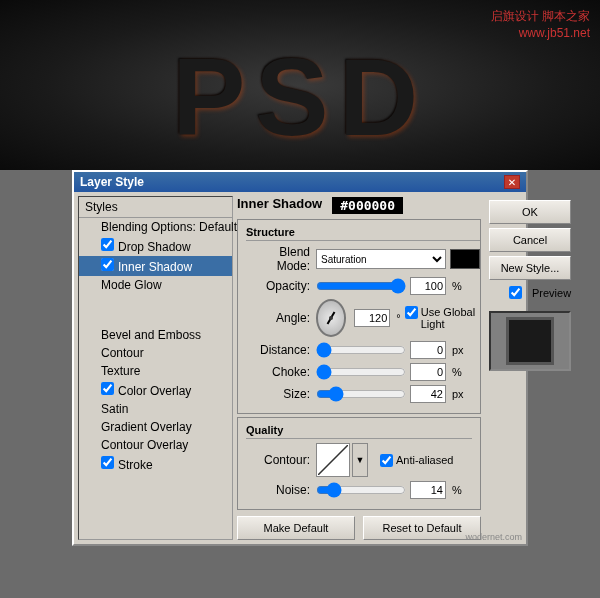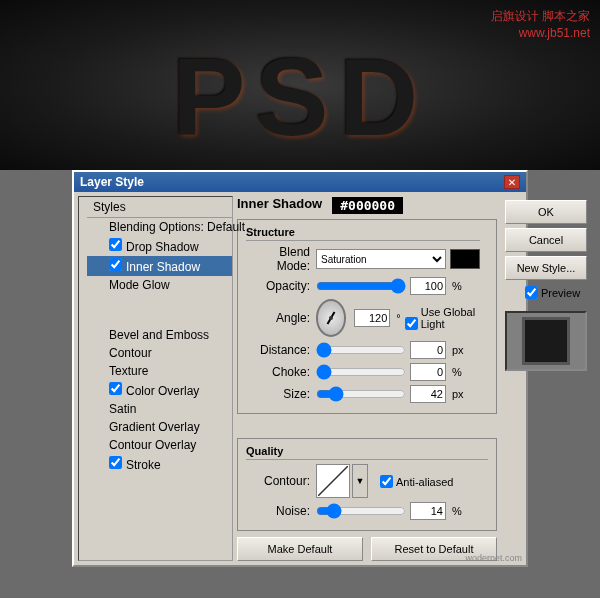--- a/index.html
+++ b/index.html
@@ -72,21 +72,20 @@
       padding: 4px;
       gap: 4px;
     }
 
     
     .styles-panel {
       width: 155px;
       background: #d4d0c8;
       border: 1px inset #999;
       flex-shrink: 0;
-      padding-left: 8px;
     }
     .styles-header {
       background: #d4d0c8;
       border-bottom: 1px solid #999;
       padding: 3px 6px;
       font-size: 12px;
     }
     .style-item {
       padding: 2px 8px 2px 22px;
       font-size: 12px;
@@ -114,23 +113,23 @@
       color: #fff;
       font-size: 13px;
       font-weight: bold;
       padding: 1px 8px;
       margin-left: 10px;
       font-family: monospace;
     }
 
     .inner-shadow-section {
       border: 1px solid #888;
-      padding: 6px 16px 6px 8px;
-      background: #d4d0c8;
-      margin-bottom: 24px;
+      padding: 6px 0 6px 8px;
+      background: #d4d0c8;
+      margin-bottom: 3px;
     }
 
     .structure-label {
       font-weight: bold;
       font-size: 11px;
       margin-bottom: 4px;
       border-bottom: 1px solid #999;
       padding-bottom: 2px;
     }
 
@@ -273,21 +272,21 @@
     .preview-inner {
       width: 48px;
       height: 48px;
       background: #1a1a1a;
       border: 3px solid #555;
     }
 
     .preview-checkbox {
       display: flex;
       align-items: center;
-      gap: 3px;
+      gap: 10px;
       font-size: 11px;
       margin-top: 2px;
       padding-left: 20px;
     }
 
     .bottom-btn-row {
       display: flex;
       gap: 8px;
       margin-top: 4px;
     }
@@ -305,21 +304,21 @@
     .bottom-watermark {
       position: absolute;
       bottom: 2px;
       right: 4px;
       font-size: 9px;
       color: #888;
     }
 
     .checkbox-label {
       display: flex;
-      align-items: flex-end;
+      align-items: flex-start;
       gap: 3px;
       font-size: 11px;
     }
     .checkbox-label input { margin: 0; }
   </style>
 </head>
 <body>
 
 <div class="canvas-area">
   <div class="canvas-psd-text">PSD</div>

